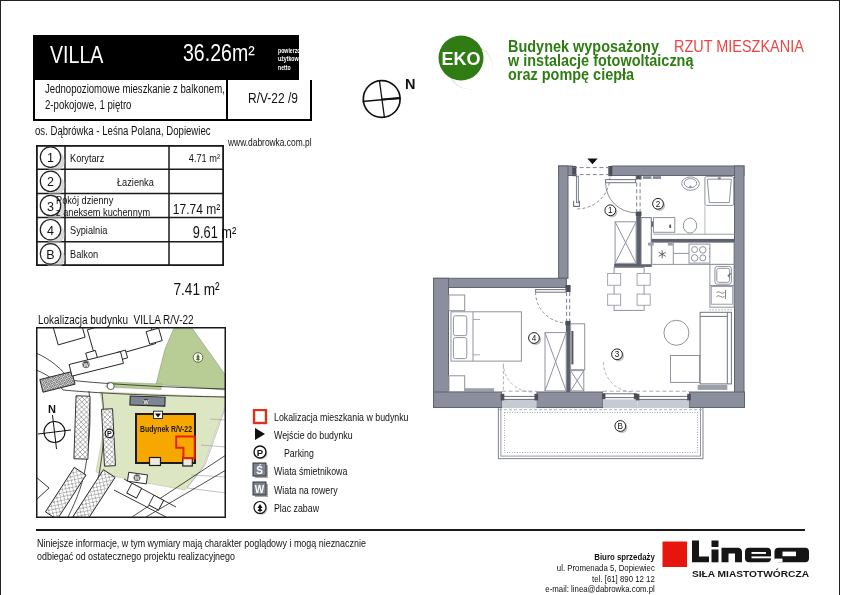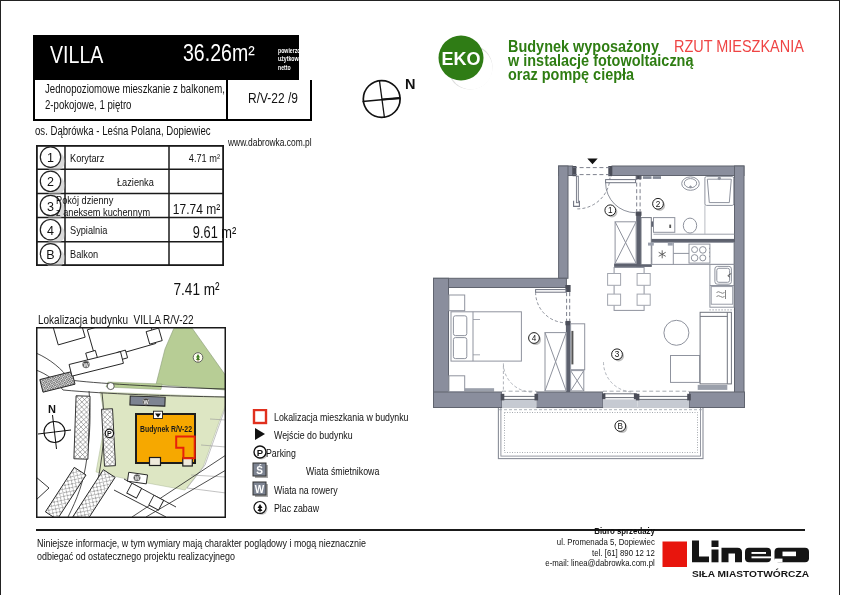--- a/index.html
+++ b/index.html
@@ -241,28 +241,28 @@
   <svg class="abs" style="left:252px;top:427px;" width="16" height="16">
       <polygon points="3,1 13,7 3,13" fill="#111"></polygon>
     </svg>
   <div class="abs" style="left:274px;top:428.5px;font-size:11px;color:#111;"><span class="cx">Wejście do budynku</span></div>
 
   <svg class="abs" style="left:251px;top:444px;" width="18" height="18">
     <circle cx="10.5" cy="9.5" r="6" fill="#ccc"></circle>
     <circle cx="9" cy="8" r="6" fill="#fff" stroke="#111" stroke-width="1.4"></circle>
     <text x="9" y="11.5" font-size="9.5" font-weight="bold" fill="#111" text-anchor="middle" font-family="Liberation Sans, sans-serif">P</text>
   </svg>
-  <div class="abs" style="left:266px;top:446.5px;font-size:11px;color:#111;"><span class="cx">Parking</span></div>
+  <div class="abs" style="left:284px;top:446.5px;font-size:11px;color:#111;"><span class="cx">Parking</span></div>
 
   <svg class="abs" style="left:252px;top:462px;" width="18" height="18">
     <rect x="3" y="3" width="13" height="13" fill="#aaa"></rect>
     <rect x="1" y="1" width="13" height="13" fill="#7d8492" stroke="#333" stroke-width="1"></rect>
     <text x="7.5" y="11.5" font-size="10" font-weight="bold" fill="#fff" text-anchor="middle" font-family="Liberation Sans, sans-serif">Ś</text>
   </svg>
-  <div class="abs" style="left:274px;top:465px;font-size:11px;color:#111;margin-left:32px;"><span class="cx">Wiata śmietnikowa</span></div>
+  <div class="abs" style="left:274px;top:465px;font-size:11px;color:#111;"><span class="cx">Wiata śmietnikowa</span></div>
 
   <svg class="abs" style="left:252px;top:480.5px;" width="18" height="18">
     <rect x="3" y="3" width="13" height="13" fill="#aaa"></rect>
     <rect x="1" y="1" width="13" height="13" fill="#7d8492" stroke="#333" stroke-width="1"></rect>
     <text x="7.5" y="11.5" font-size="10" font-weight="bold" fill="#fff" text-anchor="middle" font-family="Liberation Sans, sans-serif">W</text>
   </svg>
   <div class="abs" style="left:274px;top:483.5px;font-size:11px;color:#111;"><span class="cx">Wiata na rowery</span></div>
 
   <svg class="abs" style="left:251px;top:499px;" width="18" height="18">
     <circle cx="10.5" cy="10" r="6" fill="#ccc"></circle>
@@ -548,21 +548,21 @@
     <circle cx="620.3" cy="426" r="5.4" fill="#fff" stroke="#222" stroke-width="1"></circle>
     <text x="620.3" y="428.9" font-size="8.2" fill="#111" text-anchor="middle">B</text>
   </g>
 </svg>
 </div>
 
 <div class="abs" style="left:36px;top:529px;width:769px;height:2.2px;background:#1a1a1a;"></div>
 
 <div class="abs" style="left:37px;top:537px;font-size:10.5px;line-height:13px;font-weight:normal;color:#111;"><span class="cx85">Niniejsze informacje, w tym wymiary mają charakter poglądowy i mogą nieznacznie<br>odbiegać od ostatecznego projektu realizacyjnego</span></div>
 
-<div class="abs" style="left:455px;top:526px;width:200px;text-align:right;font-size:9.8px;line-height:10.8px;color:#111;"><span class="cxr"><b>Biuro sprzedaży</b><br>ul. Promenada 5, Dopiewiec<br>tel. [61] 890 12 12<br>e-mail: linea@dabrowka.com.pl</span></div>
+<div class="abs" style="left:455px;top:552px;width:200px;text-align:right;font-size:9.8px;line-height:10.8px;color:#111;"><span class="cxr"><b>Biuro sprzedaży</b><br>ul. Promenada 5, Dopiewiec<br>tel. [61] 890 12 12<br>e-mail: linea@dabrowka.com.pl</span></div>
 
 <svg class="abs" style="left:655px;top:530px;" width="160" height="55" viewBox="0 0 160 55">
 
   <rect x="7.5" y="11.5" width="24.5" height="25.5" fill="#e8150d"></rect>
 
   <g fill="#151515">
     <path d="M37,10.5 h7 v16 h10 v5.8 h-17 z"></path>
     <rect x="56.5" y="10.5" width="7" height="6.5"></rect>
     <rect x="56.5" y="19.5" width="7" height="12.8"></rect>
     <path d="M66.5,17.8 h16 q4.5,0 4.5,4.5 v10 h-7 v-8.7 h-6.5 v8.7 h-7 z"></path>

